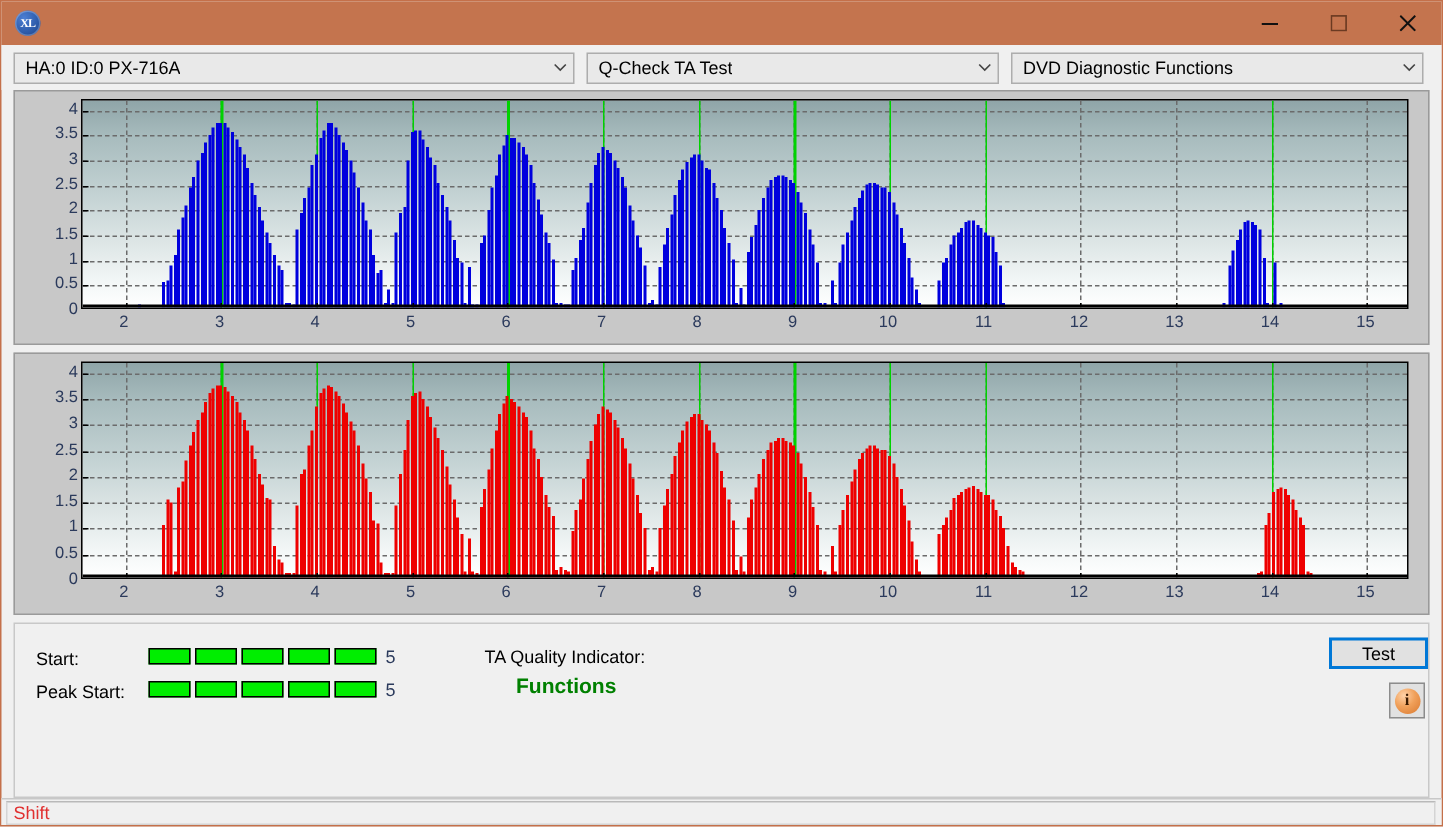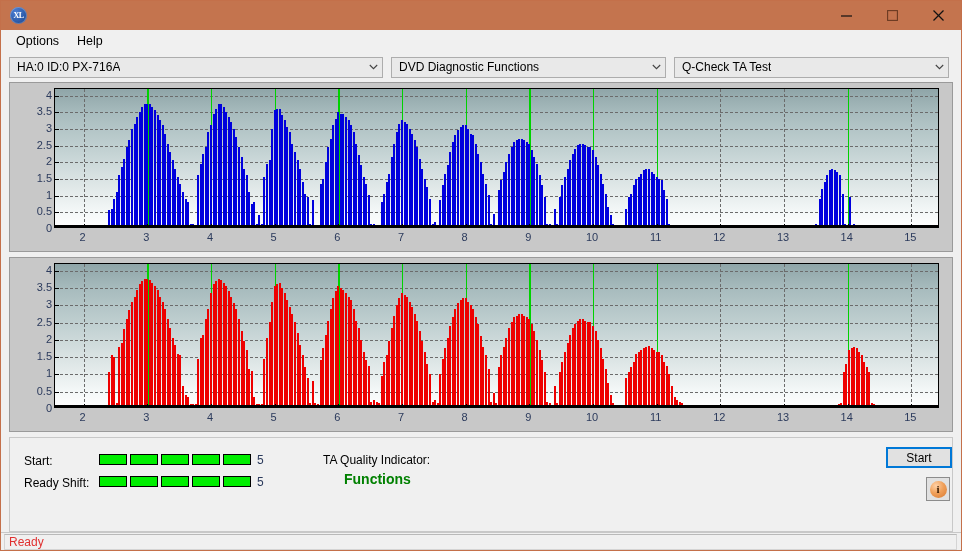--- a/index.html
+++ b/index.html
@@ -247,44 +247,40 @@
       </div>
       <div class="win-btn">
         <svg width="11" height="11" viewBox="0 0 11 11">
             <line x1="0.5" y1="0.5" x2="10.5" y2="10.5" stroke="#111" stroke-width="1.3"></line>
             <line x1="10.5" y1="0.5" x2="0.5" y2="10.5" stroke="#111" stroke-width="1.3"></line>
           </svg>
       </div>
     </div>
   </div>
 
-  <div class="menubar">
-    <div class="menu-item">Options</div>
-    <div class="menu-item">Help</div>
-  </div>
 
   <div class="combo-row">
     <div class="combo combo-1">
       <span class="ctext">HA:0 ID:0  PX-716A</span>
       <span class="arrow">
         <svg width="9" height="6" viewBox="0 0 9 6">
             <polyline points="0.8,1 4.5,4.7 8.2,1" fill="none" stroke="#444" stroke-width="1.1"></polyline>
           </svg>
       </span>
     </div>
-    <div class="combo combo-2">
-      <span class="ctext">DVD Diagnostic Functions</span>
+    <div class="combo combo-3">
+      <span class="ctext">Q-Check TA Test</span>
       <span class="arrow">
         <svg width="9" height="6" viewBox="0 0 9 6">
             <polyline points="0.8,1 4.5,4.7 8.2,1" fill="none" stroke="#444" stroke-width="1.1"></polyline>
           </svg>
       </span>
     </div>
-    <div class="combo combo-3">
-      <span class="ctext">Q-Check TA Test</span>
+    <div class="combo combo-2">
+      <span class="ctext">DVD Diagnostic Functions</span>
       <span class="arrow">
         <svg width="9" height="6" viewBox="0 0 9 6">
             <polyline points="0.8,1 4.5,4.7 8.2,1" fill="none" stroke="#444" stroke-width="1.1"></polyline>
           </svg>
       </span>
     </div>
   </div>
 
   <div class="charts">
     <div class="chart-panel top" id="panel0">
@@ -933,38 +929,38 @@
     <div class="metric-label" style="left:14px;top:16px;">Start:</div>
     <div class="barblocks" id="jitter-blocks" style="left:89px;top:16px;">
         <div class="blk on" style="background: rgb(0, 238, 0);"></div>
         <div class="blk on" style="background: rgb(0, 238, 0);"></div>
         <div class="blk on" style="background: rgb(0, 238, 0);"></div>
         <div class="blk on" style="background: rgb(0, 238, 0);"></div>
         <div class="blk on" style="background: rgb(0, 238, 0);"></div>
       </div>
     <div class="metric-val" style="left:247px;top:15px;">5</div>
 
-    <div class="metric-label" style="left:14px;top:38px;">Ready Shift:</div>
+    <div class="metric-label" style="left:14px;top:38px;">Peak Start:</div>
     <div class="barblocks" id="peak-blocks" style="left:89px;top:38px;">
         <div class="blk on" style="background: rgb(0, 238, 0);"></div>
         <div class="blk on" style="background: rgb(0, 238, 0);"></div>
         <div class="blk on" style="background: rgb(0, 238, 0);"></div>
         <div class="blk on" style="background: rgb(0, 238, 0);"></div>
         <div class="blk on" style="background: rgb(0, 238, 0);"></div>
       </div>
     <div class="metric-val" style="left:247px;top:37px;">5</div>
 
     <div class="ta-label" style="left:313px;top:15px;">TA Quality Indicator:</div>
     <div class="ta-value" style="left:334px;top:33px;">Functions</div>
 
-    <div class="start-btn" style="left:876px;top:9px;">Start</div>
+    <div class="start-btn" style="left:876px;top:9px;">Test</div>
     <div class="info-btn" style="left:916px;top:39px;">
       <span class="info-circle">i</span>
     </div>
   </div>
 
   <div class="statusbar">
     <div class="status-box">
-      <span class="status-text">Ready</span>
+      <span class="status-text">Shift</span>
     </div>
   </div>
 
 </div>
 
 </body></html>

